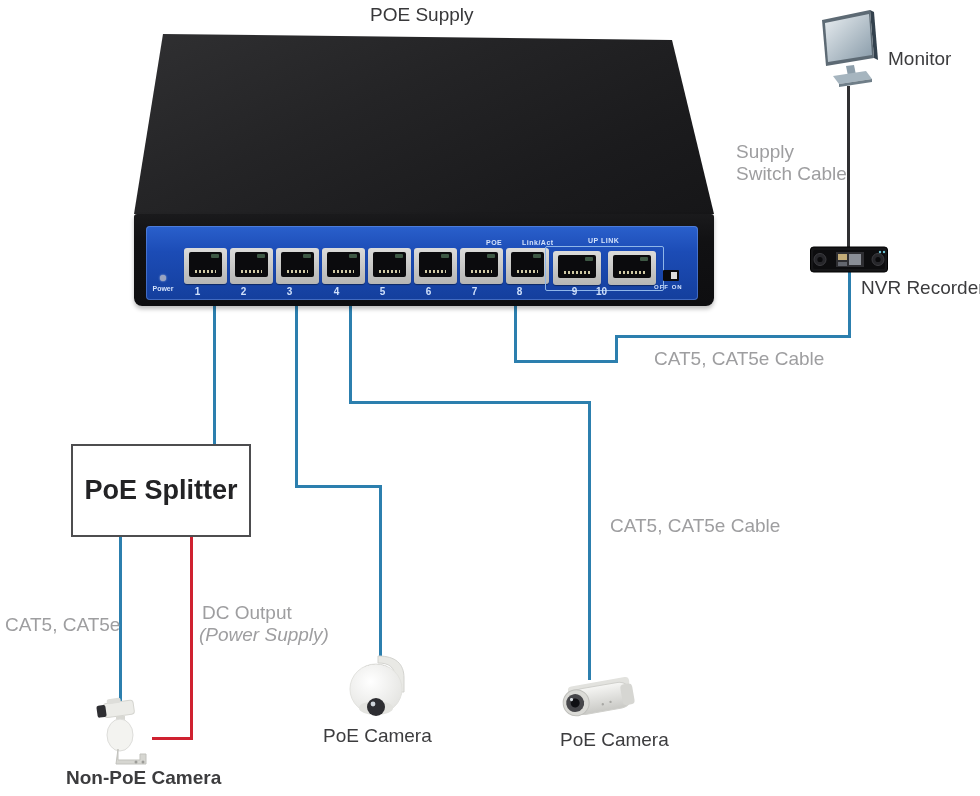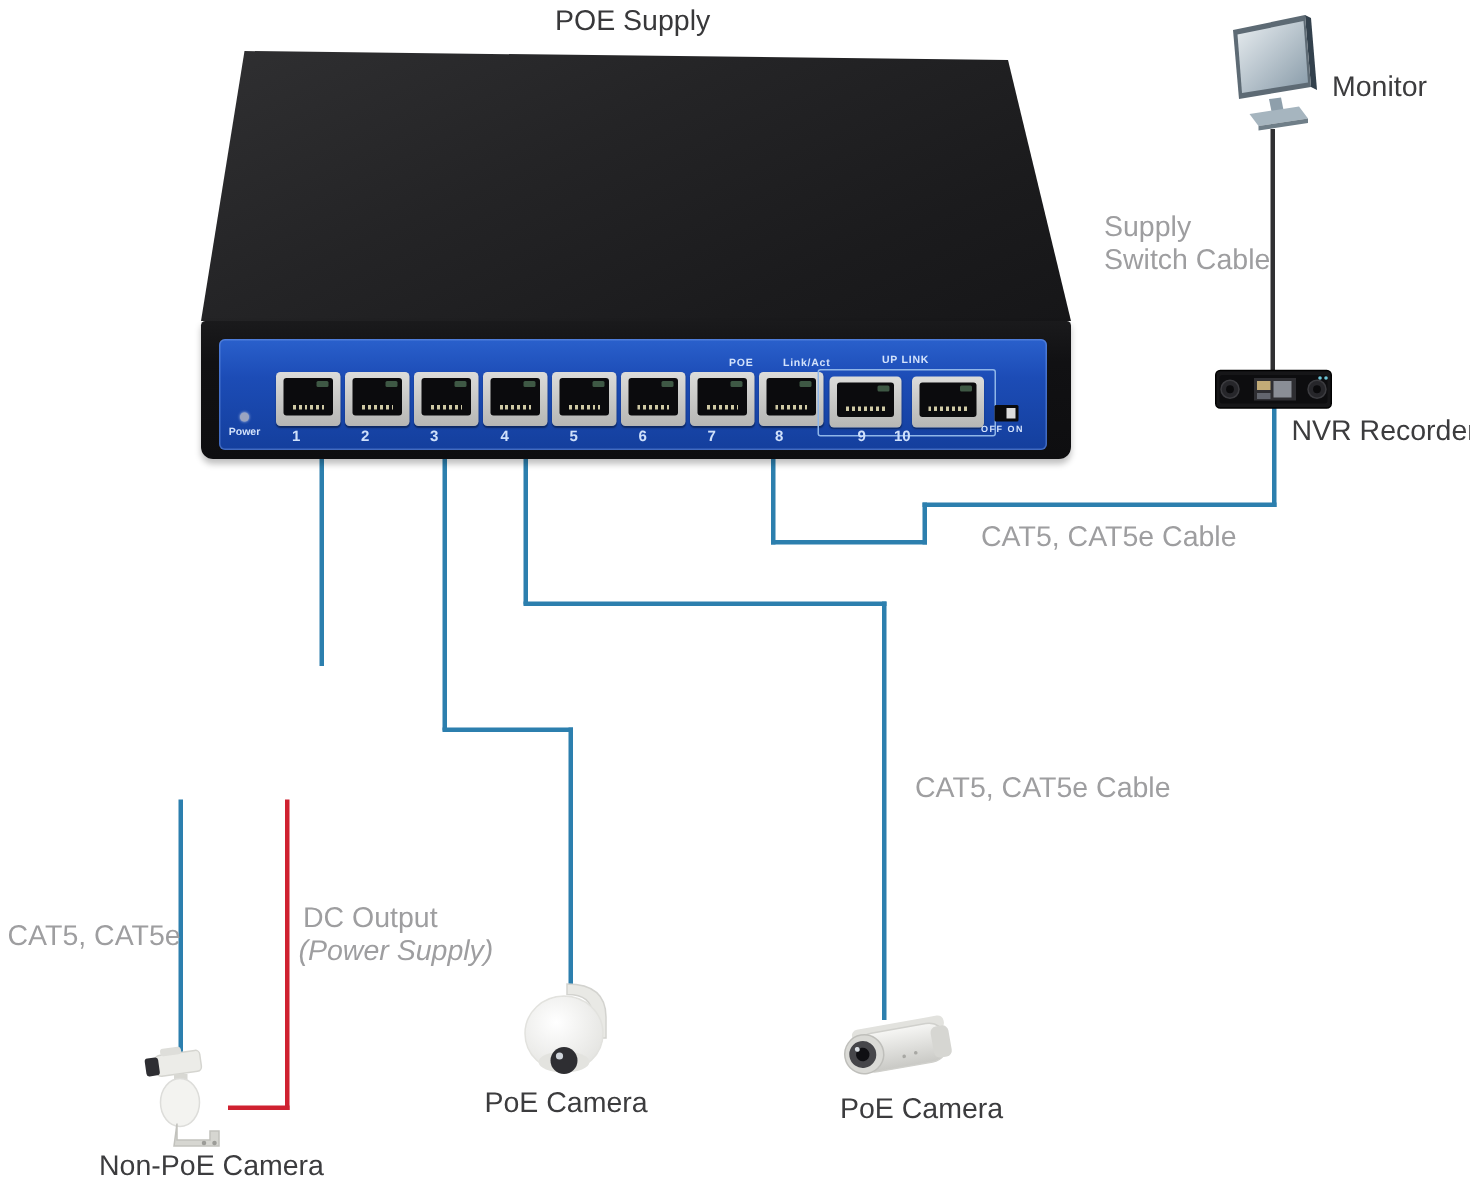--- a/index.html
+++ b/index.html
@@ -172,20 +172,23 @@
       <rect x="26" y="6" width="28" height="15" fill="#2e2e32"></rect>
       <rect x="28" y="8" width="9" height="6" fill="#c2ab77"></rect>
       <rect x="39" y="8" width="12" height="11" fill="#8a8e96"></rect>
       <rect x="28" y="16" width="9" height="4" fill="#63666e"></rect>
       <circle cx="70" cy="6" r="1.2" fill="#6fc6d8"></circle>
       <circle cx="74" cy="6" r="1.2" fill="#6fc6d8"></circle>
     </svg>
   </div>
   <div class="lbl dark" style="left:861px;top:277px;">NVR Recorder</div>
 
+  <div id="splitter">
+    <span>PoE Splitter</span>
+  </div>
 
   <div class="dev" style="left:338px;top:648px;width:84px;height:76px;">
     <svg width="84" height="76" viewBox="0 0 84 76">
       <defs>
         <radialGradient id="dome" cx="0.4" cy="0.35" r="0.9">
           <stop offset="0" stop-color="#ffffff"></stop>
             <stop offset="1" stop-color="#dcdcd8"></stop>
         </radialGradient>
       </defs>
       <path d="M40,8 C58,8 66,16 66,30 L66,44 L57,44 L57,30 C57,19 51,15 40,15 Z" fill="#e9e9e5" stroke="#d3d3cf"></path>
@@ -228,21 +231,21 @@
         <rect x="5" y="11" width="9" height="12" rx="2" fill="#2e2e32"></rect>
         <rect x="16" y="6" width="14" height="5" rx="2" fill="#dededa"></rect>
       </g>
       <rect x="24" y="24" width="9" height="7" fill="#d8d8d3"></rect>
       <ellipse cx="28" cy="43" rx="13" ry="16" fill="#f3f3f0" stroke="#dddddA"></ellipse>
       <path d="M26,57 L26,68 L48,68 L48,62 L54,62 L54,72 L24,72 Z" fill="#d6d6d1" stroke="#c2c2bd"></path>
       <circle cx="44" cy="70" r="1.5" fill="#9c9c98"></circle>
       <circle cx="51" cy="70" r="1.5" fill="#9c9c98"></circle>
     </svg>
   </div>
-  <div class="lbl dark" style="left:66px;top:767px;">Non-PoE Camera</div>
+  <div class="lbl dark" style="left:66px;top:767px;font-weight:bold;">Non-PoE Camera</div>
 
   <div class="lbl" style="left:736px;top:141px;">Supply</div>
   <div class="lbl" style="left:736px;top:163px;">Switch Cable</div>
 
   <div class="lbl" style="left:654px;top:348px;">CAT5, CAT5e Cable</div>
 
   <div class="lbl" style="left:610px;top:515px;">CAT5, CAT5e Cable</div>
 
   <div class="lbl" style="left:5px;top:614px;">CAT5, CAT5e</div>
 

